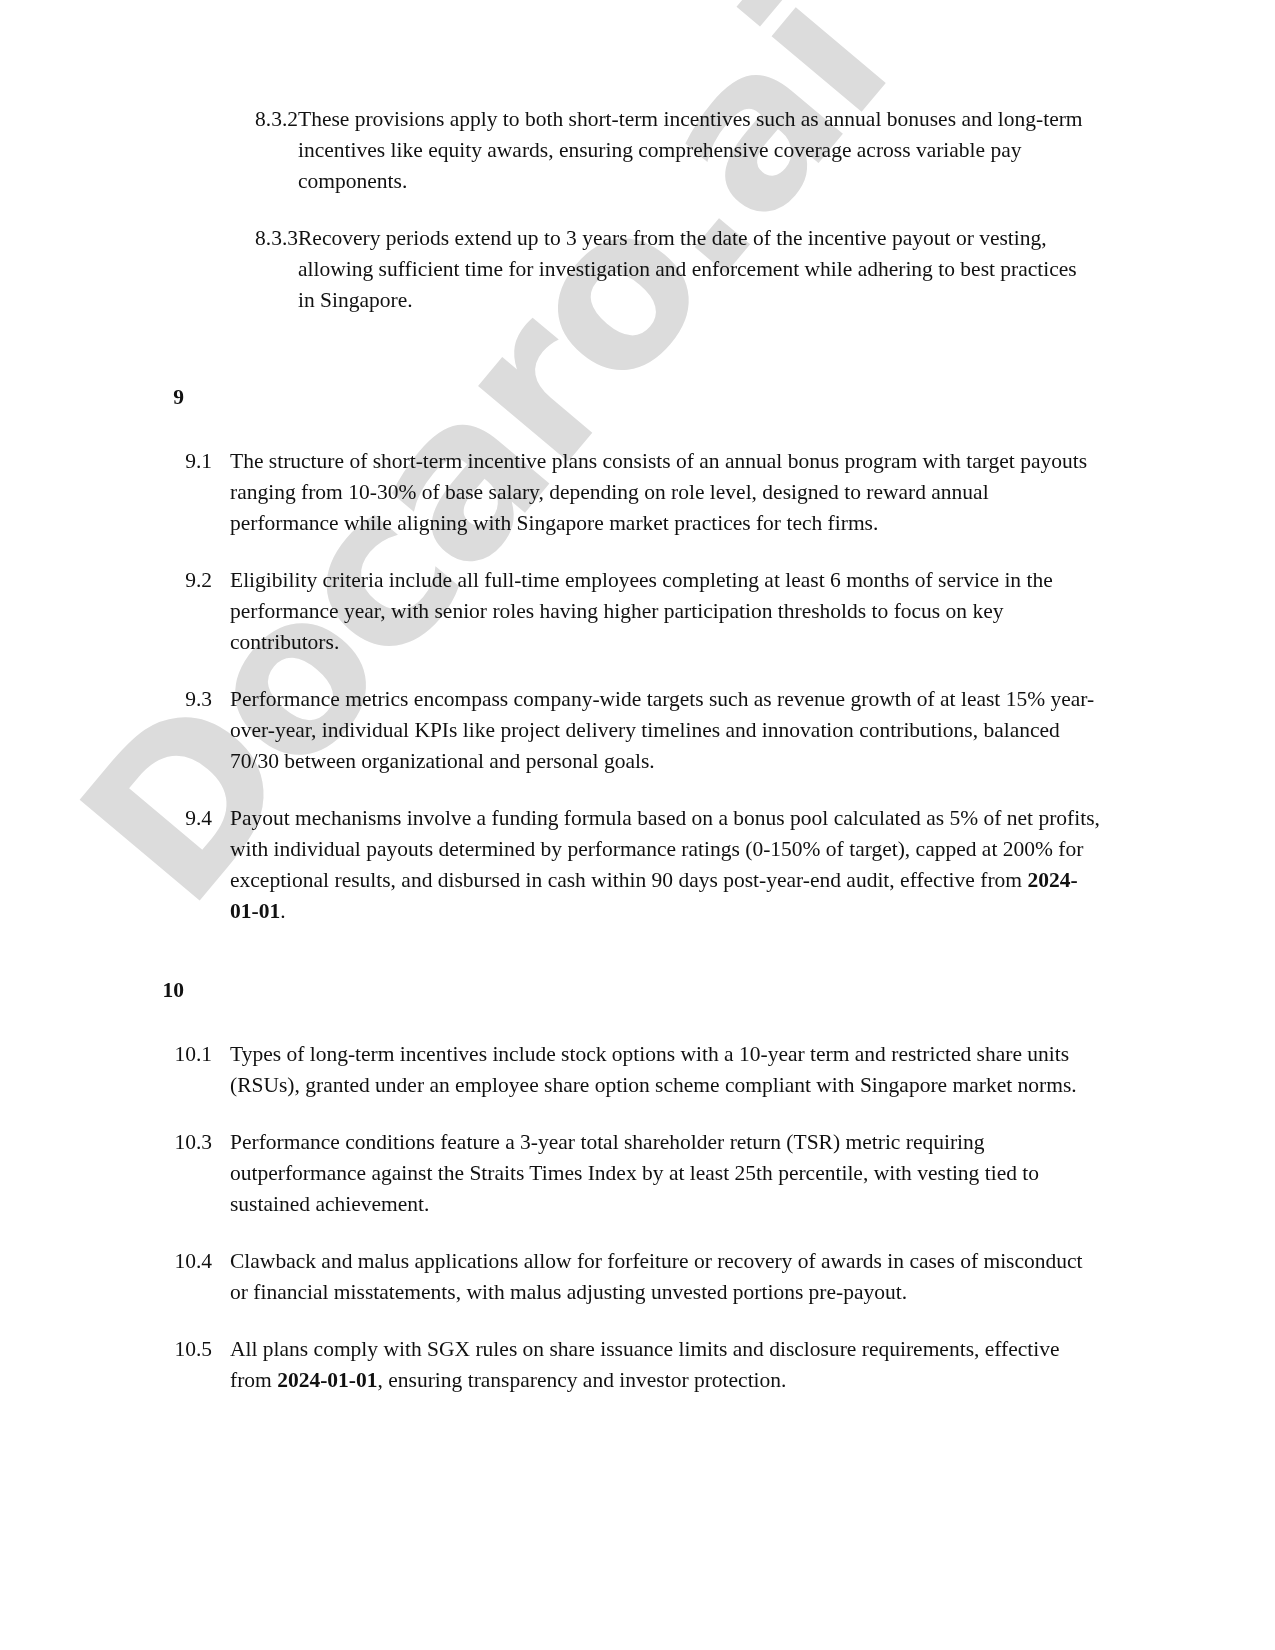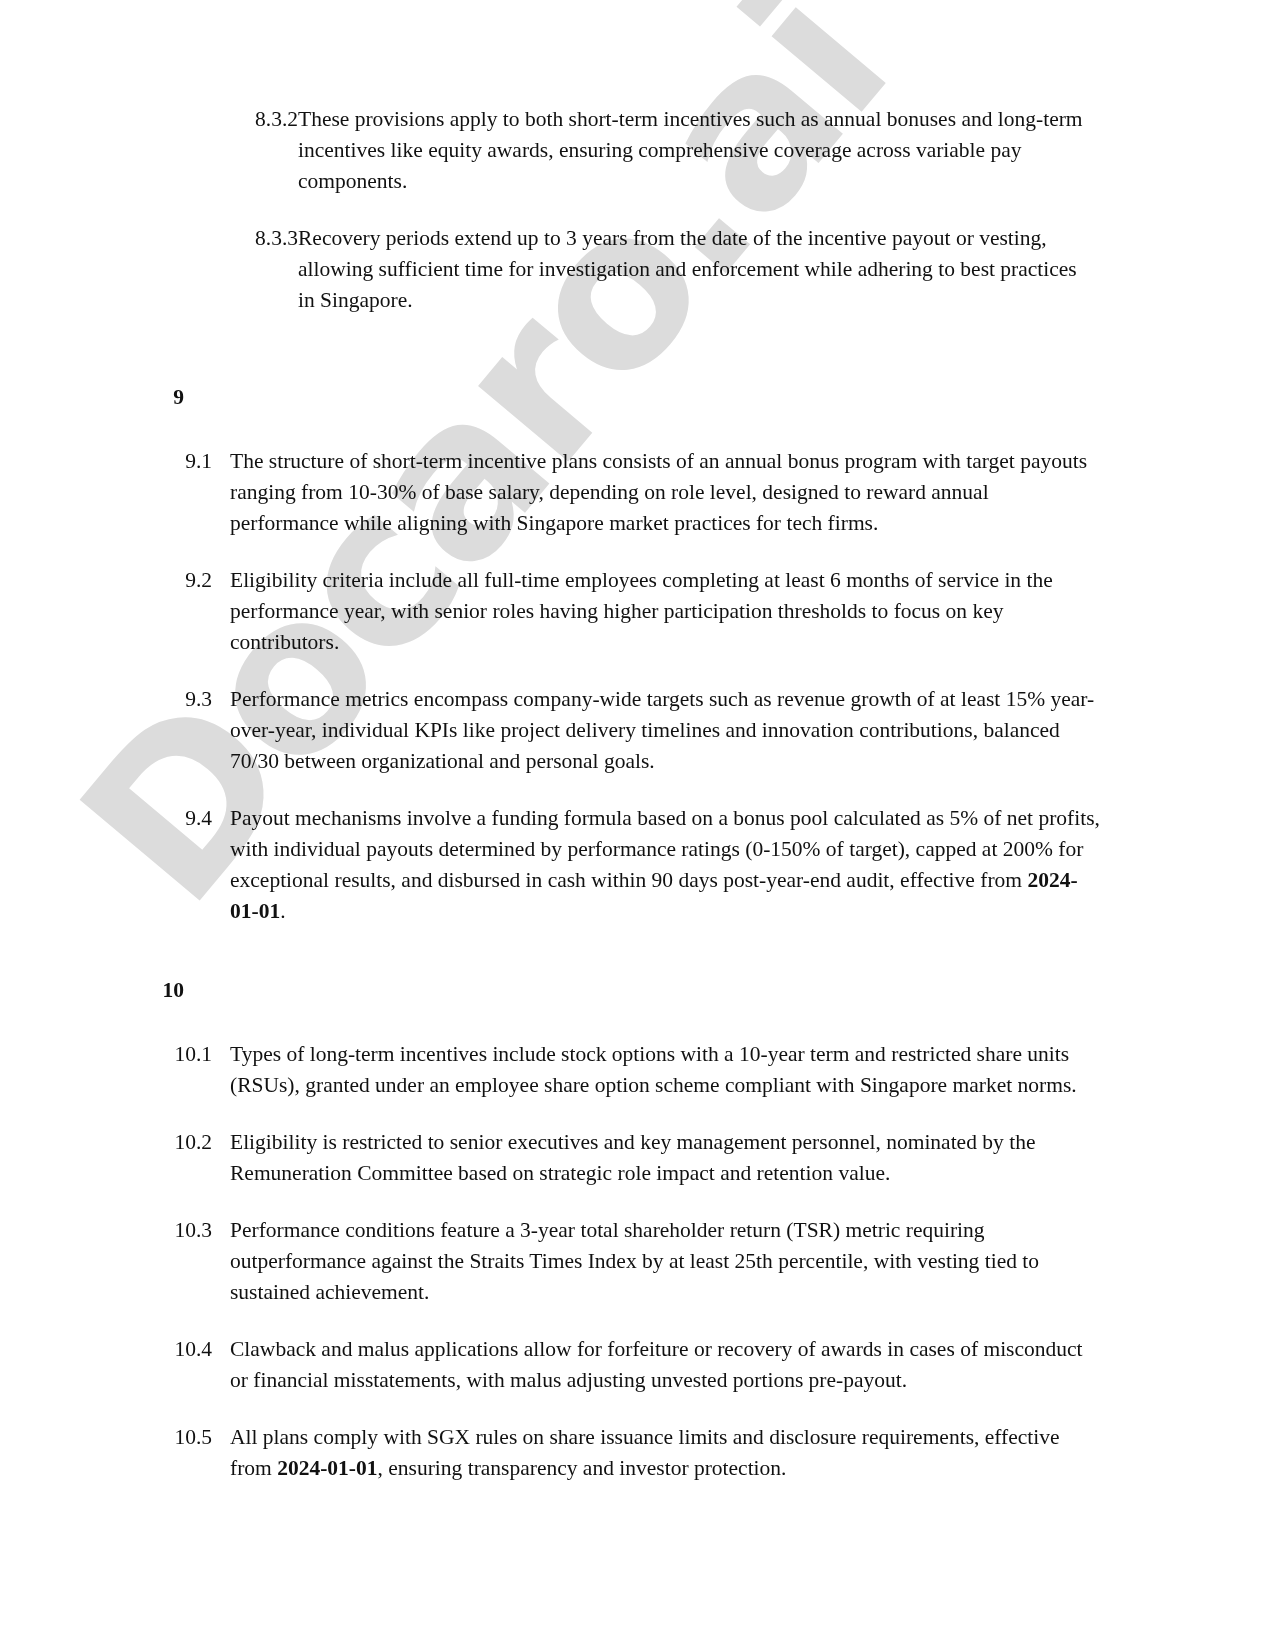--- a/index.html
+++ b/index.html
@@ -169,24 +169,20 @@
 
     <div class="section-head gap-before-10">
       <div class="sec-num">10</div>
     </div>
 
     <div class="clause level2">
       <div class="clause-num">10.1</div>
       <div class="clause-body">Types of long-term incentives include stock options with a 10-year term and restricted share units (RSUs), granted under an employee share option scheme compliant with Singapore market norms.</div>
     </div>
 
-    <div class="clause level2">
-      <div class="clause-num">10.2</div>
-      <div class="clause-body">Eligibility is restricted to senior executives and key management personnel, nominated by the Remuneration Committee based on strategic role impact and retention value.</div>
-    </div>
 
     <div class="clause level2">
       <div class="clause-num">10.3</div>
       <div class="clause-body">Performance conditions feature a 3-year total shareholder return (TSR) metric requiring outperformance against the Straits Times Index by at least 25th percentile, with vesting tied to sustained achievement.</div>
     </div>
 
     <div class="clause level2">
       <div class="clause-num">10.4</div>
       <div class="clause-body">Clawback and malus applications allow for forfeiture or recovery of awards in cases of misconduct or financial misstatements, with malus adjusting unvested portions pre-payout.</div>
     </div>

